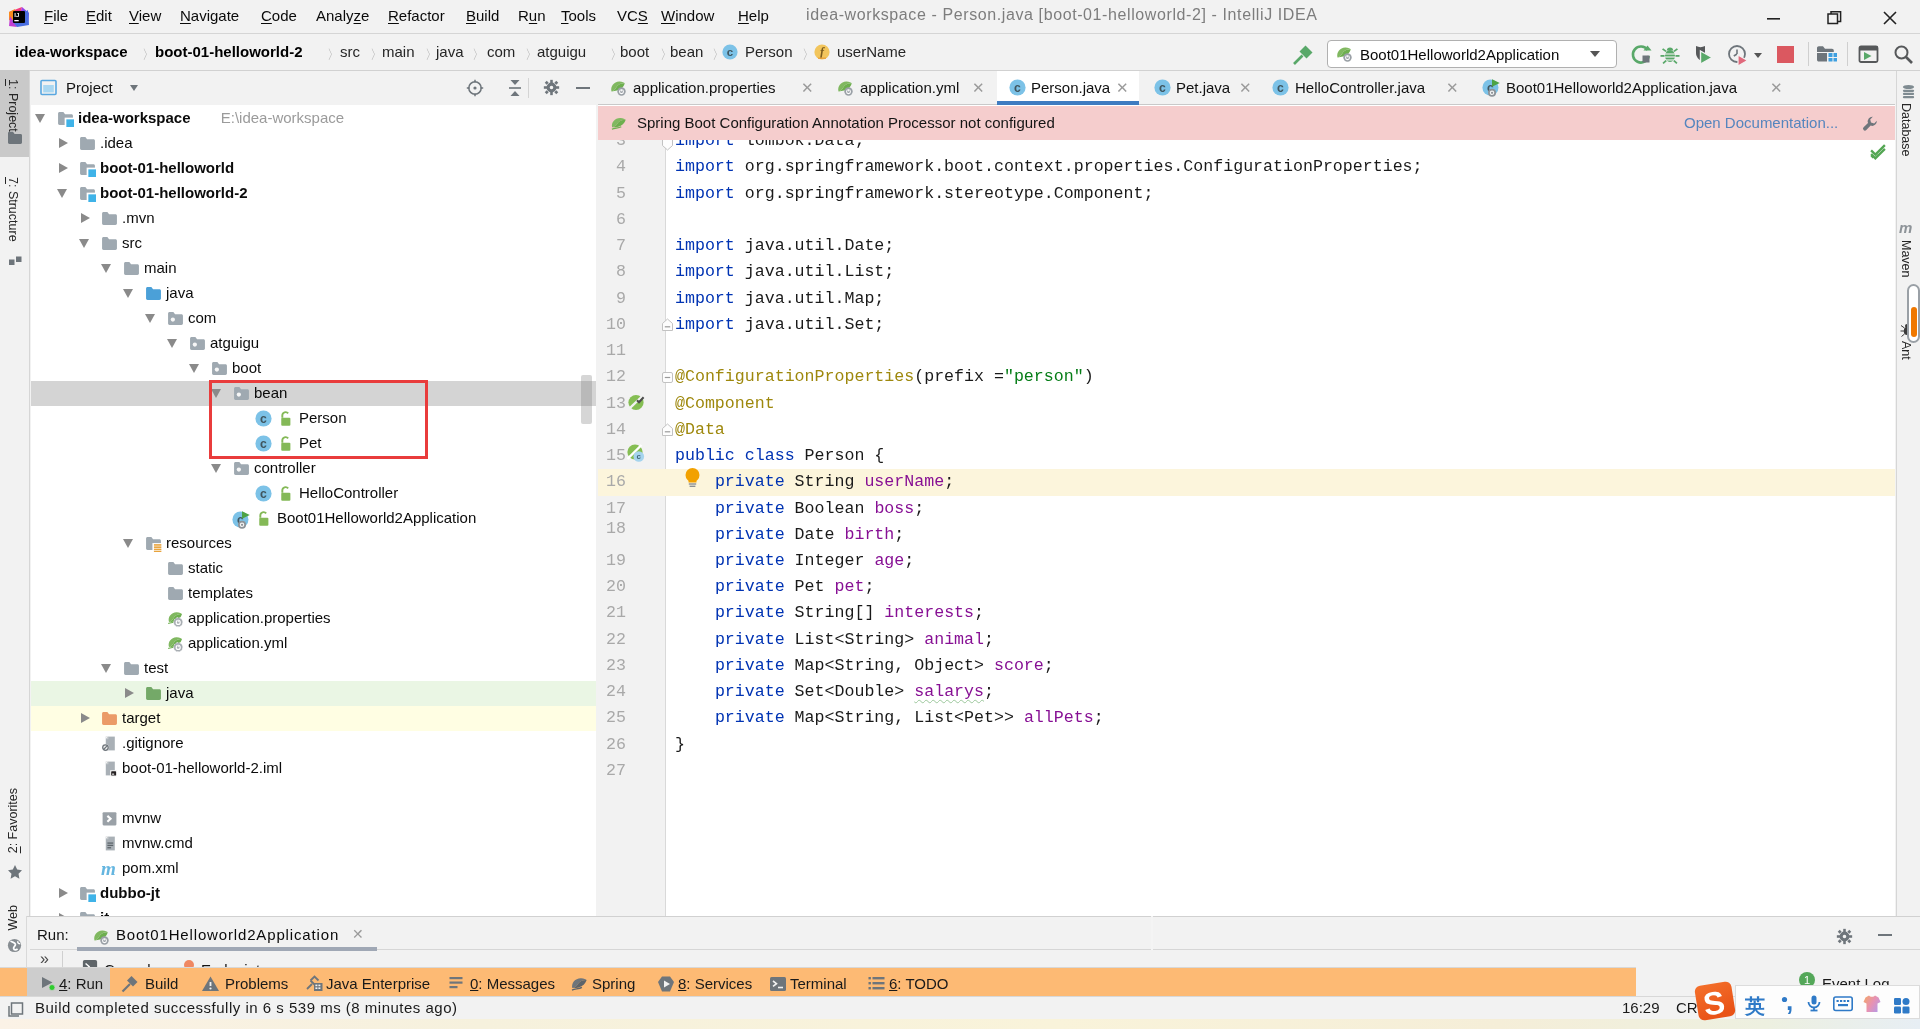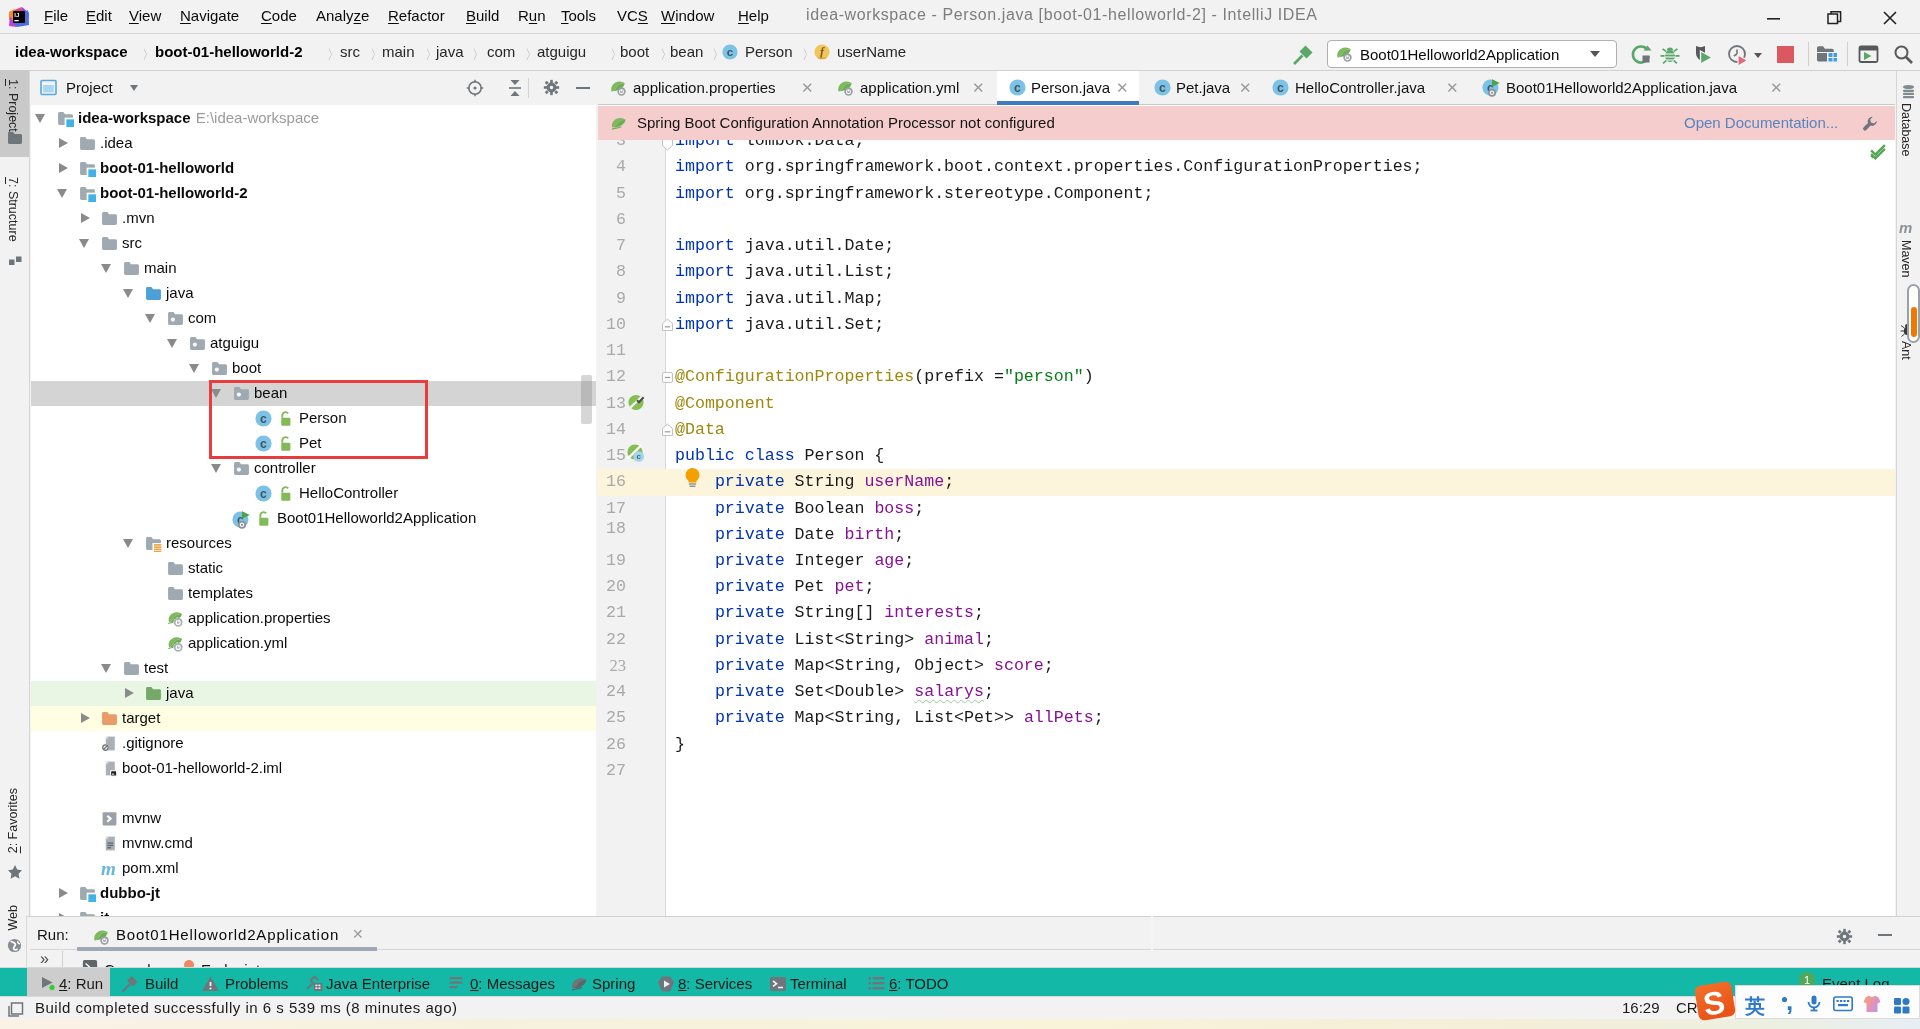--- a/index.html
+++ b/index.html
@@ -29,21 +29,21 @@
   .tabs { position:absolute; left:0; top:0; width:1297px; height:34px; background:#f2f2f2; border-bottom:1px solid #c9c9c9; }
   .tab { position:absolute; top:0; height:34px; font-size:15px; color:#111; }
   .notif { position:absolute; left:0; top:35px; width:1297px; height:34px; background:#f5cdcd; }
   .code { position:absolute; left:0; top:69px; width:1297px; height:776px; background:#fff; overflow:hidden; }
   .gutter { position:absolute; left:0; top:0; width:68px; height:776px; background:#f2f2f2; border-right:1px solid #d9d9d9; }
   .cl { position:absolute; left:0; width:1297px; height:26.24px; font-family:"Liberation Mono", monospace; font-size:16.63px; line-height:26.24px; white-space:pre; }
   .ln { position:absolute; width:28px; text-align:right; font-family:"Liberation Mono", monospace; font-size:16.63px; line-height:26.24px; color:#a9a9a9; }
   .kw { color:#0033b3; } .ann { color:#9e880d; } .fld { color:#871094; } .str { color:#067d17; }
   .rightstripe { left:1896px; top:71px; width:24px; height:845px; background:#f2f2f2; border-left:1px solid #d6d6d6; }
   .runpanel { left:0; top:916px; width:1920px; height:51px; background:#f2f2f2; border-top:1px solid #d1d1d1; }
-  .toolbar { left:0; top:967px; width:1920px; height:29px; background:#14b8a6; border-top:1px solid #d8d8d8; }
+  .toolbar { left:0; top:967px; width:1636px; height:29px; background:#fdba74; border-top:1px solid #d8d8d8; }
   .tbitem { position:absolute; top:7px; font-size:15px; color:#1a1a1a; white-space:nowrap; }
   .statusbar { left:0; top:996px; width:1920px; height:23px; background:#f2f2f2; border-top:1px solid #d8d8d8; }
   .imestrip { left:0; top:1019px; width:1920px; height:10px; background:linear-gradient(90deg,#fbf2e6 0%,#f6f1dd 25%,#f9f3da 55%,#f5eed8 78%,#edf0e0 92%,#e7eef4 100%); }
 </style>
 </head>
 <body>
 <svg width="0" height="0" style="position:absolute">
 <defs>
 <symbol id="i-folder" viewBox="0 0 16 16">
         <path d="M1 3.2 C1 2.4 1.6 1.8 2.4 1.8 H6 L7.6 3.9 H13.6 C14.4 3.9 15 4.5 15 5.3 V12.6 C15 13.4 14.4 14 13.6 14 H2.4 C1.6 14 1 13.4 1 12.6 Z" fill="#9fa9b1"></path>
@@ -367,21 +367,21 @@
 </div>
 <div class="ptree" id="tree">
   <div class="trow" style="top:275px; background:#d4d4d4;"></div>
   <div class="trow" style="top:575px; background:#eaf6e4;"></div>
   <div class="trow" style="top:600px; background:#fffee3;"></div>
   <div class="trow" style="top:0px">
         <div class="arrow-d" style="left:4px"></div>
         <svg class="ticon" style="left:26px">
           <use href="#i-foldermod"></use>
         </svg>
-        <div class="lbl" style="left:47px"><b>idea-workspace</b> <span style="color:#9b9b9b; margin-left:1px;">E:\idea-workspace</span></div>
+        <div class="lbl" style="left:47px"><b>idea-workspace</b> <span style="color:#9b9b9b; margin-left:26px;">E:\idea-workspace</span></div>
       </div>
   <div class="trow" style="top:25px">
         <div class="arrow-r" style="left:28px"></div>
         <svg class="ticon" style="left:48px">
           <use href="#i-folder"></use>
         </svg>
         <div class="lbl" style="left:69px">.idea</div>
       </div>
   <div class="trow" style="top:50px">
         <div class="arrow-r" style="left:28px"></div>
@@ -657,21 +657,21 @@
     <div class="ln" style="top:250.56px;">13</div>
     <div class="ln" style="top:276.8px;">14</div>
     <div class="ln" style="top:303.04px;">15</div>
     <div class="ln" style="top:329.28px;">16</div>
     <div class="ln" style="top:355.52px;">17</div>
     <div class="ln" style="top:376px;">18</div>
     <div class="ln" style="top:408px;">19</div>
     <div class="ln" style="top:434.24px;">20</div>
     <div class="ln" style="top:460.48px;">21</div>
     <div class="ln" style="top:486.72px;">22</div>
-    <div class="ln" style="top:512.96px;font-family:Liberation Serif, serif;">23</div>
+    <div class="ln" style="top:512.96px;">23</div>
     <div class="ln" style="top:539.2px;font-family:Liberation Mono, monospace;">24</div>
     <div class="ln" style="top:565.44px;">25</div>
     <div class="ln" style="top:591.68px;">26</div>
     <div class="ln" style="top:617.92px;">27</div>
     <div class="cl" style="left:77px; top:-11.84px;"><span class="kw">import</span> lombok.Data;</div>
     <div class="cl" style="left:77px; top:14.4px;"><span class="kw">import</span> org.springframework.boot.context.properties.ConfigurationProperties;</div>
     <div class="cl" style="left:77px; top:40.64px;"><span class="kw">import</span> org.springframework.stereotype.Component;</div>
     <div class="cl" style="left:77px; top:93.12px;"><span class="kw">import</span> java.util.Date;</div>
     <div class="cl" style="left:77px; top:119.36px;"><span class="kw">import</span> java.util.List;</div>
     <div class="cl" style="left:77px; top:145.6px;"><span class="kw">import</span> java.util.Map;</div>

